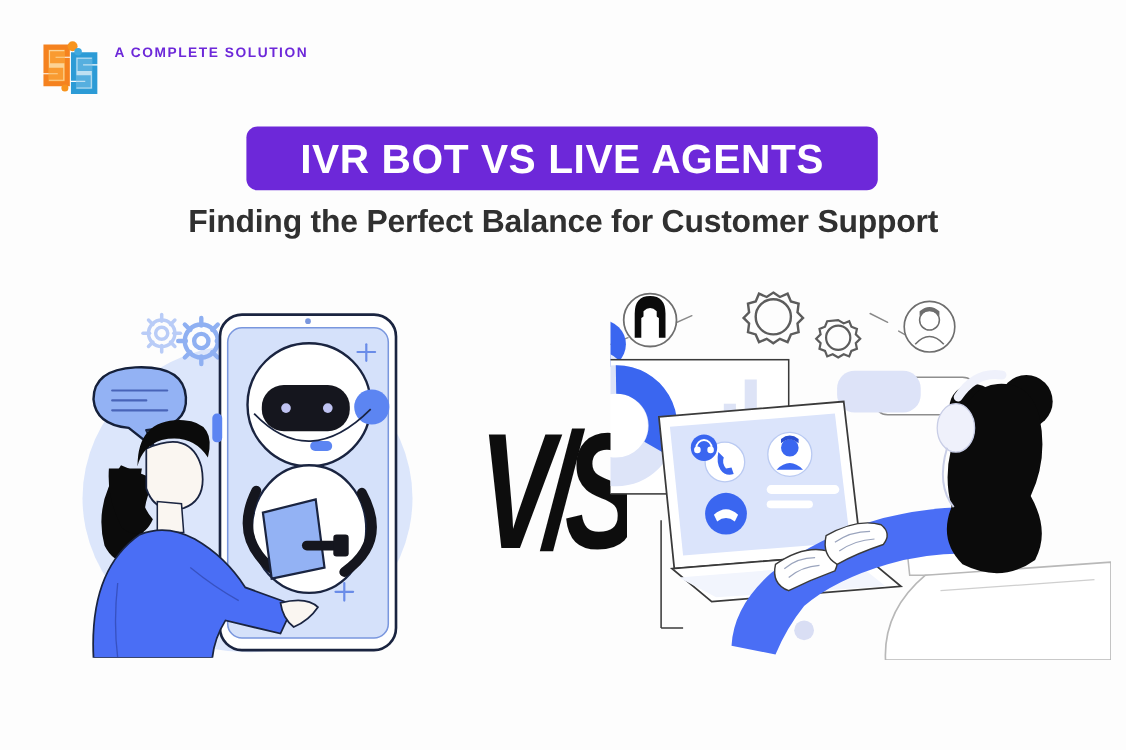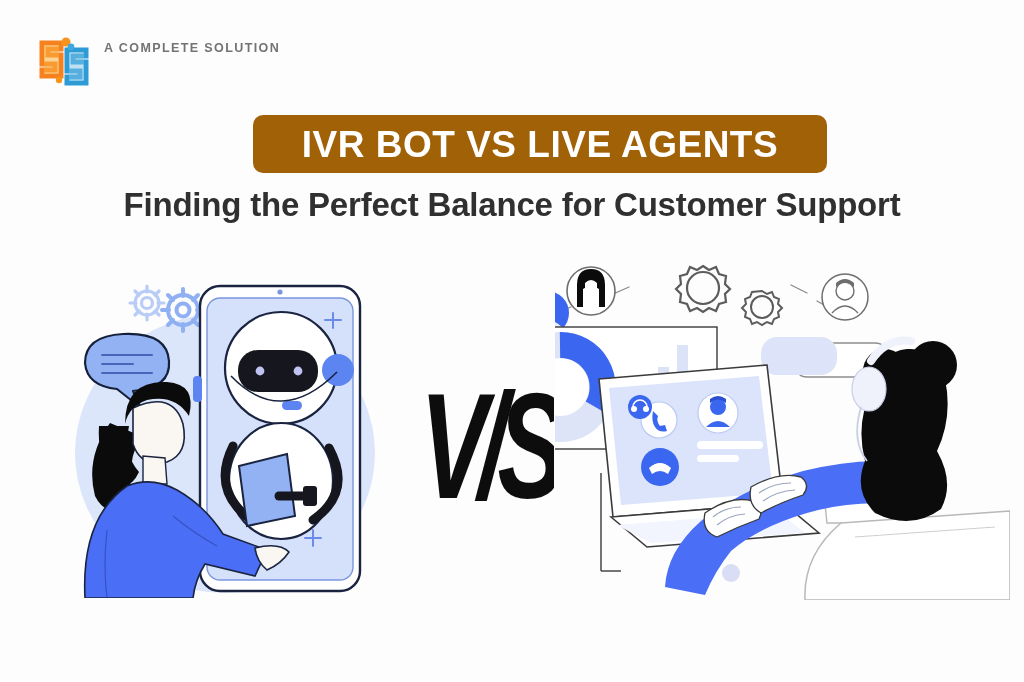--- a/index.html
+++ b/index.html
@@ -40,62 +40,61 @@
     font-size: 13px;
     vertical-align: super;
     color: #4a4a4a;
     font-weight: 400;
     margin-left: 1px;
   }
   .logo-sub {
     font-size: 12.5px;
     font-weight: 600;
     letter-spacing: 1.4px;
-    color: #737373;
+    color: #6d28d9;
     text-align: center;
     margin-top: 4px;
     white-space: nowrap;
   }
 
   
   .title-banner {
     position: absolute;
     left: 224px; top: 115px;
     width: 574px; height: 58px;
-    background: #a16207;
+    background: #6d28d9;
     border-radius: 10px;
     display: flex;
     align-items: center;
     justify-content: center;
-    margin-left: 29px;
   }
   .title-banner-text {
     color: #ffffff;
     font-size: 37px;
     font-weight: 700;
     letter-spacing: 0.5px;
     white-space: nowrap;
     line-height: 1;
   }
   .subtitle {
     position: absolute;
     left: 0; top: 186px;
     width: 1024px;
     text-align: center;
-    font-size: 33px;
+    font-size: 29px;
     font-weight: 700;
     color: #303030;
     letter-spacing: -0.2px;
     white-space: nowrap;
   }
 
   
   .illus { position: absolute; }
   .illus-left  { left: 55px;  top: 258px; width: 340px; height: 340px; }
-  .illus-vs    { left: 424px; top: 358px; width: 130px; height: 170px; }
+  .illus-vs    { left: 440px; top: 358px; width: 130px; height: 170px; }
   .illus-right { left: 555px; top: 255px; width: 455px; height: 345px; }
 </style>
 </head>
 <body>
 
 <div class="banner">
 
   <div class="logo-block">
     <svg class="logo-mark" viewBox="0 0 56 54">
 

